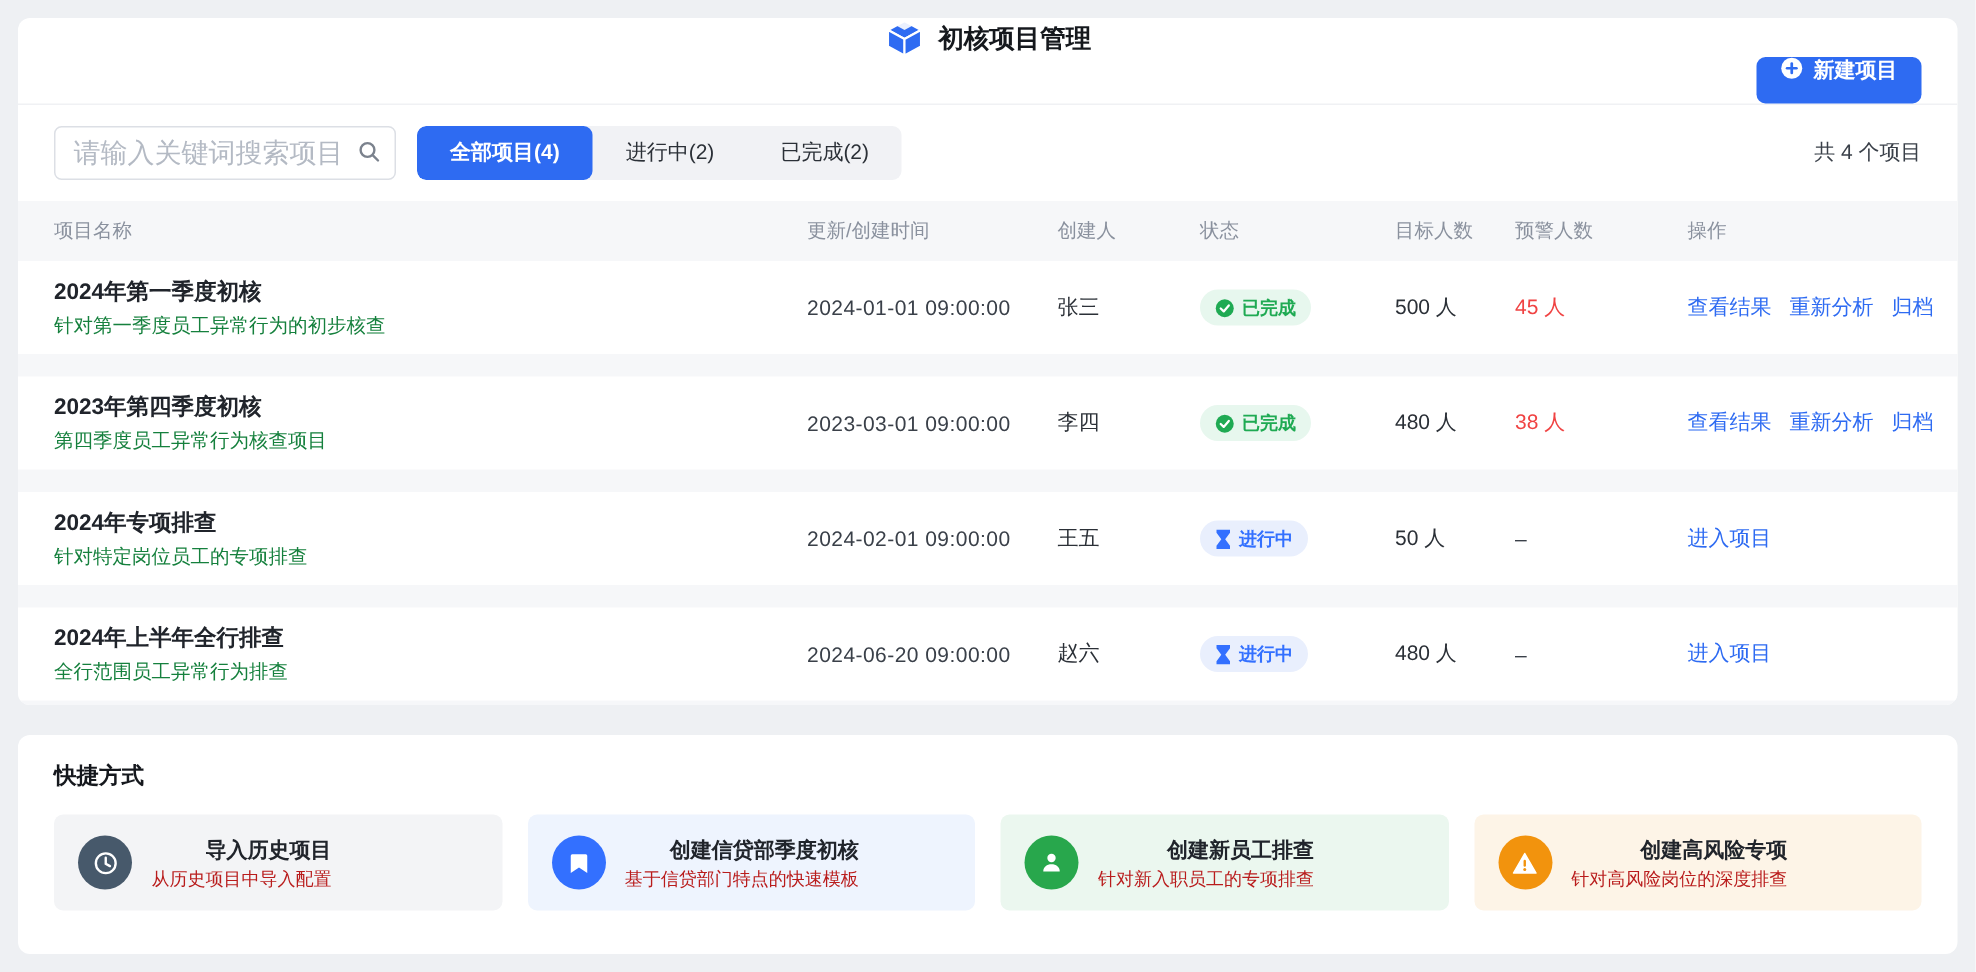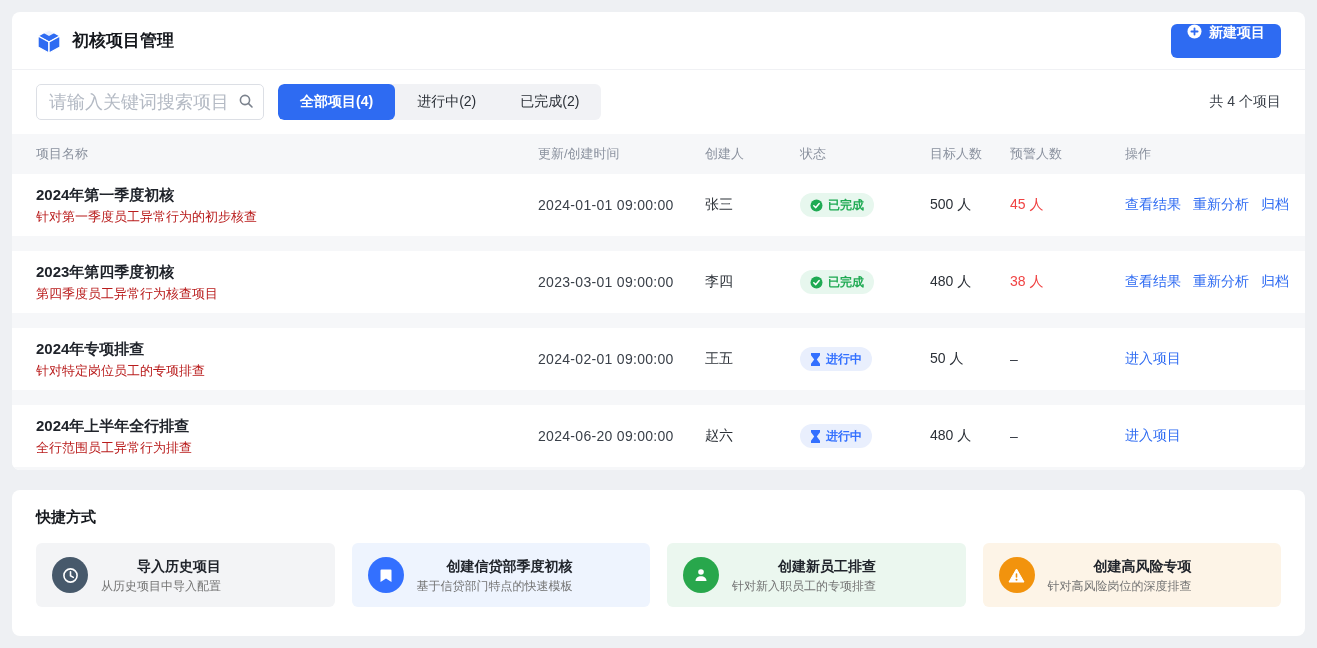--- a/index.html
+++ b/index.html
@@ -9,21 +9,21 @@
     font-family: "Liberation Sans", "DejaVu Sans", sans-serif;
     color: #1d2129;
     padding: 12px;
   }
   .card { background: #ffffff; border-radius: 8px; overflow: hidden; }
   .main-card { width: 1293px; height: 458px; }
 
   
   .header-bar {
     height: 58px; display: flex; align-items: center;
-    padding: 0 24px; border-bottom: 1px solid #f0f1f4;
+    padding: 0 24px; border-bottom: 1px solid #f0f1f4; flex-direction: column;
   }
   .title-wrap { display: flex; align-items: center; gap: 10px; }
   .page-title { font-size: 17px; font-weight: bold; color: #15181d; }
   .new-project-btn {
     margin-left: auto; display: flex; gap: 7px;
     background: #2e6bf2; color: #fff; border: none; border-radius: 6px;
     height: 34px; padding: 0 16px; font-size: 14px; font-weight: bold;
     cursor: pointer; font-family: inherit;
   }
 
@@ -52,21 +52,21 @@
   .grid-row {
     display: grid;
     grid-template-columns: 502px 167px 95px 130px 80px 115px 1fr;
     align-items: center; padding: 0 24px;
   }
   .thead { height: 40px; background: #f6f7f9; font-size: 13px; color: #8a919e; }
   .tbody { background: #f6f7f9; padding-bottom: 6px; }
   .trow { background: #ffffff; height: 62px; margin-bottom: 15px; }
   .trow:last-child { margin-bottom: 0; }
   .proj-name { font-size: 15px; font-weight: bold; color: #20242b; line-height: 1.5; }
-  .proj-desc { font-size: 13px; color: #b91c1c; line-height: 1.5; }
+  .proj-desc { font-size: 13px; color: #15803d; line-height: 1.5; }
   .cell-time { font-size: 14px; color: #3a4049; letter-spacing: .3px; }
   .cell-creator, .cell-target { font-size: 14px; color: #2b3037; }
   .cell-warning { font-size: 14px; color: #3a4049; }
   .cell-warning.danger { color: #f04343; }
   .badge {
     display: inline-flex; align-items: center; gap: 5px;
     height: 24px; padding: 0 10px; border-radius: 12px; font-size: 12px; font-weight: bold;
   }
   .badge.done { background: #e7f7ee; color: #1faa53; }
   .badge.progress { background: #e9effd; color: #3370ff; }
@@ -79,21 +79,21 @@
   .shortcut-grid { display: grid; grid-template-columns: repeat(4, 1fr); gap: 17px; }
   .shortcut {
     display: flex; align-items: center; gap: 13px; border-radius: 6px;
     padding: 13px 16px; height: 64px; cursor: pointer;
   }
   .shortcut .icon-circle {
     width: 36px; height: 36px; border-radius: 50%; flex: none;
     display: flex; align-items: center; justify-content: center;
   }
   .shortcut-title { font-size: 14px; font-weight: bold; color: #20242b; line-height: 1.5; text-align: right; }
-  .shortcut-desc { font-size: 12px; color: #737373; line-height: 1.5; }
+  .shortcut-desc { font-size: 12px; color: #b91c1c; line-height: 1.5; }
   .sc-0 { background: #f3f4f6; } .sc-0 .icon-circle { background: #47596b; }
   .sc-1 { background: #eef4fe; } .sc-1 .icon-circle { background: #3370ff; }
   .sc-2 { background: #ebf7ef; } .sc-2 .icon-circle { background: #28a74c; }
   .sc-3 { background: #fdf4e7; } .sc-3 .icon-circle { background: #f2930d; }
 </style>
 </head>
 <body>
 
 <div class="card main-card">
 

